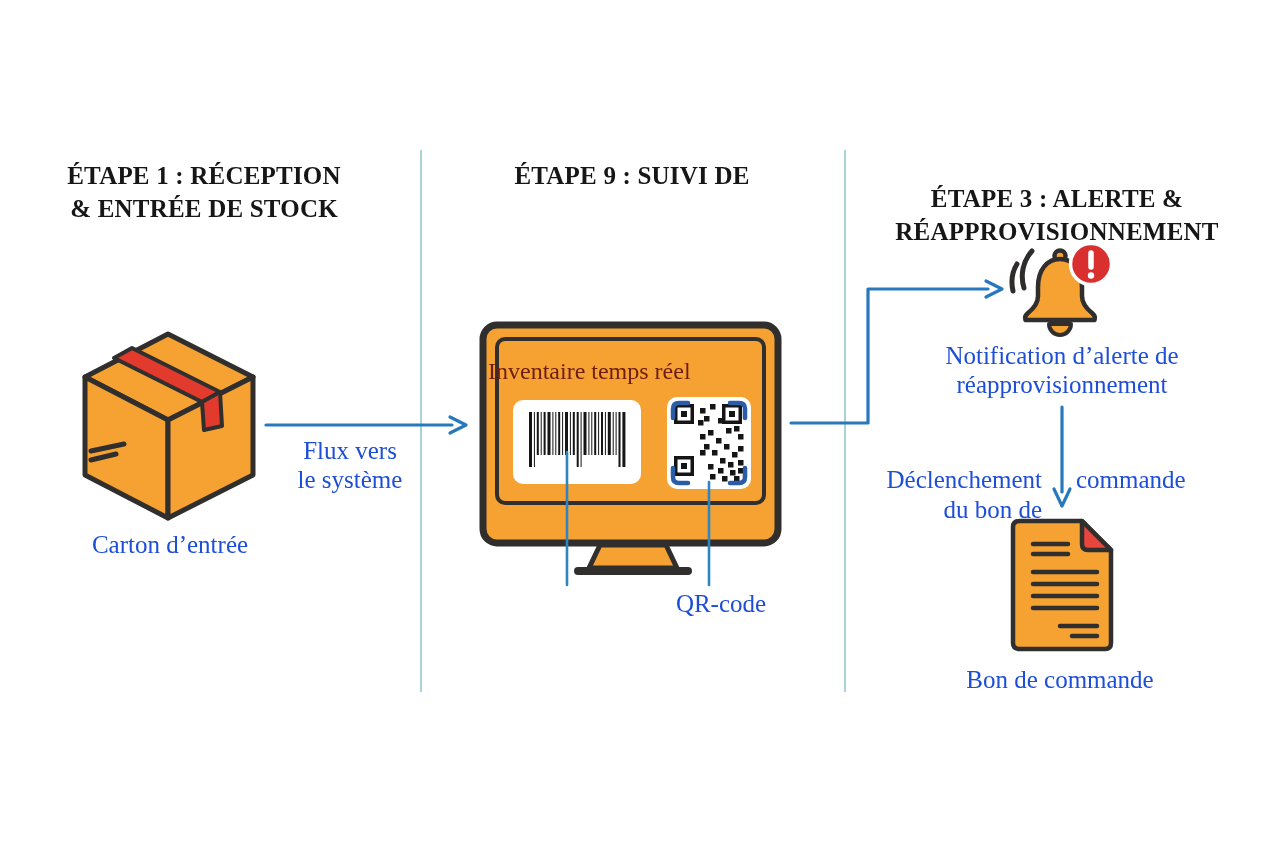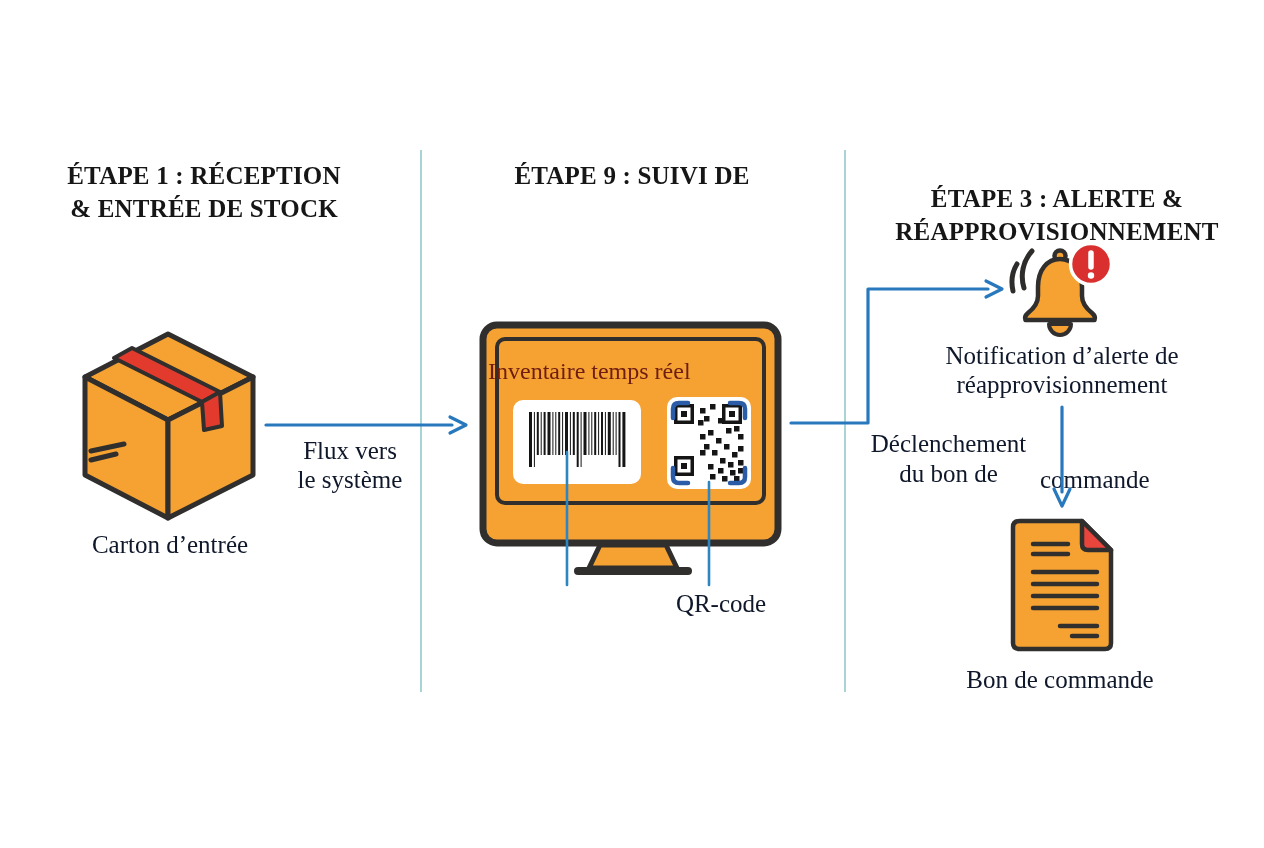--- a/index.html
+++ b/index.html
@@ -7,23 +7,23 @@
     position:relative;width:1264px;height:848px;background:#ffffff;
     font-family:Liberation Serif, serif;overflow:hidden;
     margin:0 auto;
   }
   .abs{position:absolute;}
   .step-title{
     font-size:25px;font-weight:bold;line-height:33px;color:#161616;
     text-align:center;letter-spacing:0.2px;
   }
   .divider{width:2px;background:#a9d4d6;}
-  .caption{font-size:25px;color:#0f172a;text-align:center;line-height:30px;}
+  .caption{font-size:25px;color:#1d4ed8;text-align:center;line-height:30px;}
   .screen-title{font-size:24px;color:#6e1d12;text-align:left;}
-  .right-align{}
+  .right-align{text-align:right;margin-top:36px;}
   .left-align{text-align:left;}
   svg{display:block;}
 </style>
 </head>
 <body>
 
 <div id="canvas">
 
   <div class="abs divider" style="left:420px;top:150px;height:542px;"></div>
   <div class="abs divider" style="left:844px;top:150px;height:542px;"></div>
@@ -168,21 +168,21 @@
 
   <div class="abs caption" style="left:910px;top:341px;width:304px;line-height:29px;">
     <div>Notification  d’alerte de</div>
     <div>réapprovisionnement</div>
   </div>
 
   <div class="abs caption right-align" style="left:855px;top:429px;width:187px;line-height:30px;">
     <div>Déclenchement</div>
     <div>du bon de</div>
   </div>
-  <div class="abs caption left-align" style="left:1040px;top:465px;width:150px;">commande</div>
+  <div class="abs caption left-align" style="left:1076px;top:465px;width:150px;">commande</div>
 
   <svg class="abs" style="left:1010px;top:518px;" width="104" height="134" viewBox="0 0 104 134">
     <path d="M10,3 H72 L101,32 V125 Q101,131 95,131 H10 Q3,131 3,125 V9 Q3,3 10,3 Z" fill="#f5a233" stroke="#312f2e" stroke-width="4.5" stroke-linejoin="round"></path>
     <path d="M72,3 L101,32 H78 Q72,32 72,26 Z" fill="#e8453c" stroke="#312f2e" stroke-width="4.5" stroke-linejoin="round"></path>
     <g stroke="#312f2e" stroke-width="4.5" stroke-linecap="round">
       <line x1="23" y1="26" x2="58" y2="26"></line>
       <line x1="23" y1="36" x2="58" y2="36"></line>
       <line x1="23" y1="54" x2="87" y2="54"></line>
       <line x1="23" y1="66" x2="87" y2="66"></line>
       <line x1="23" y1="78" x2="87" y2="78"></line>

